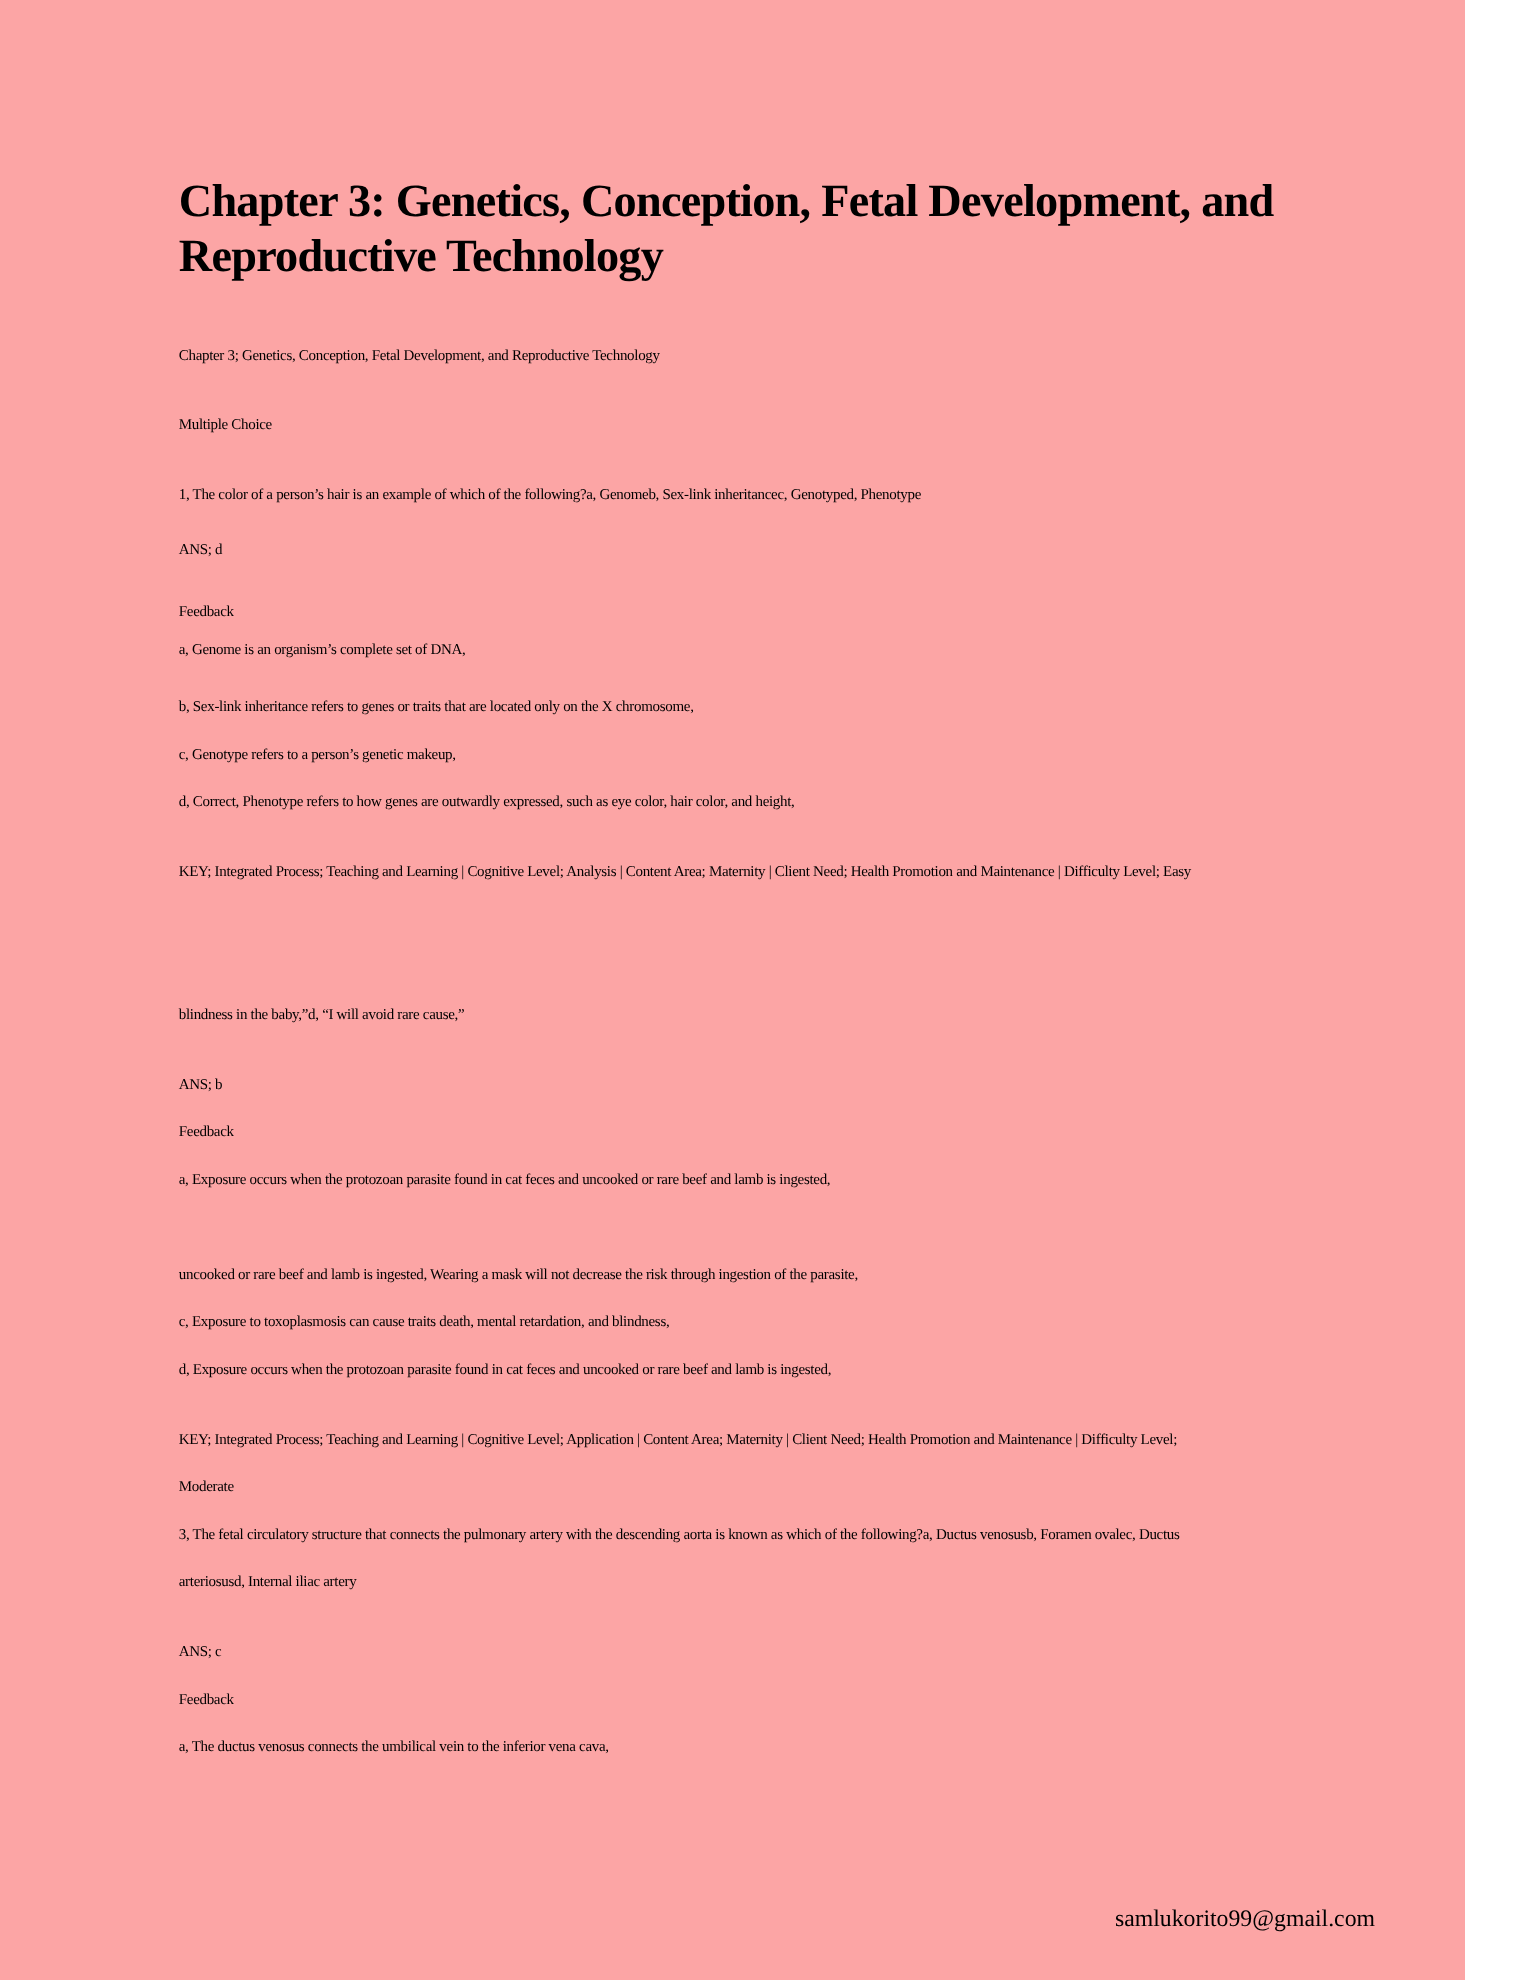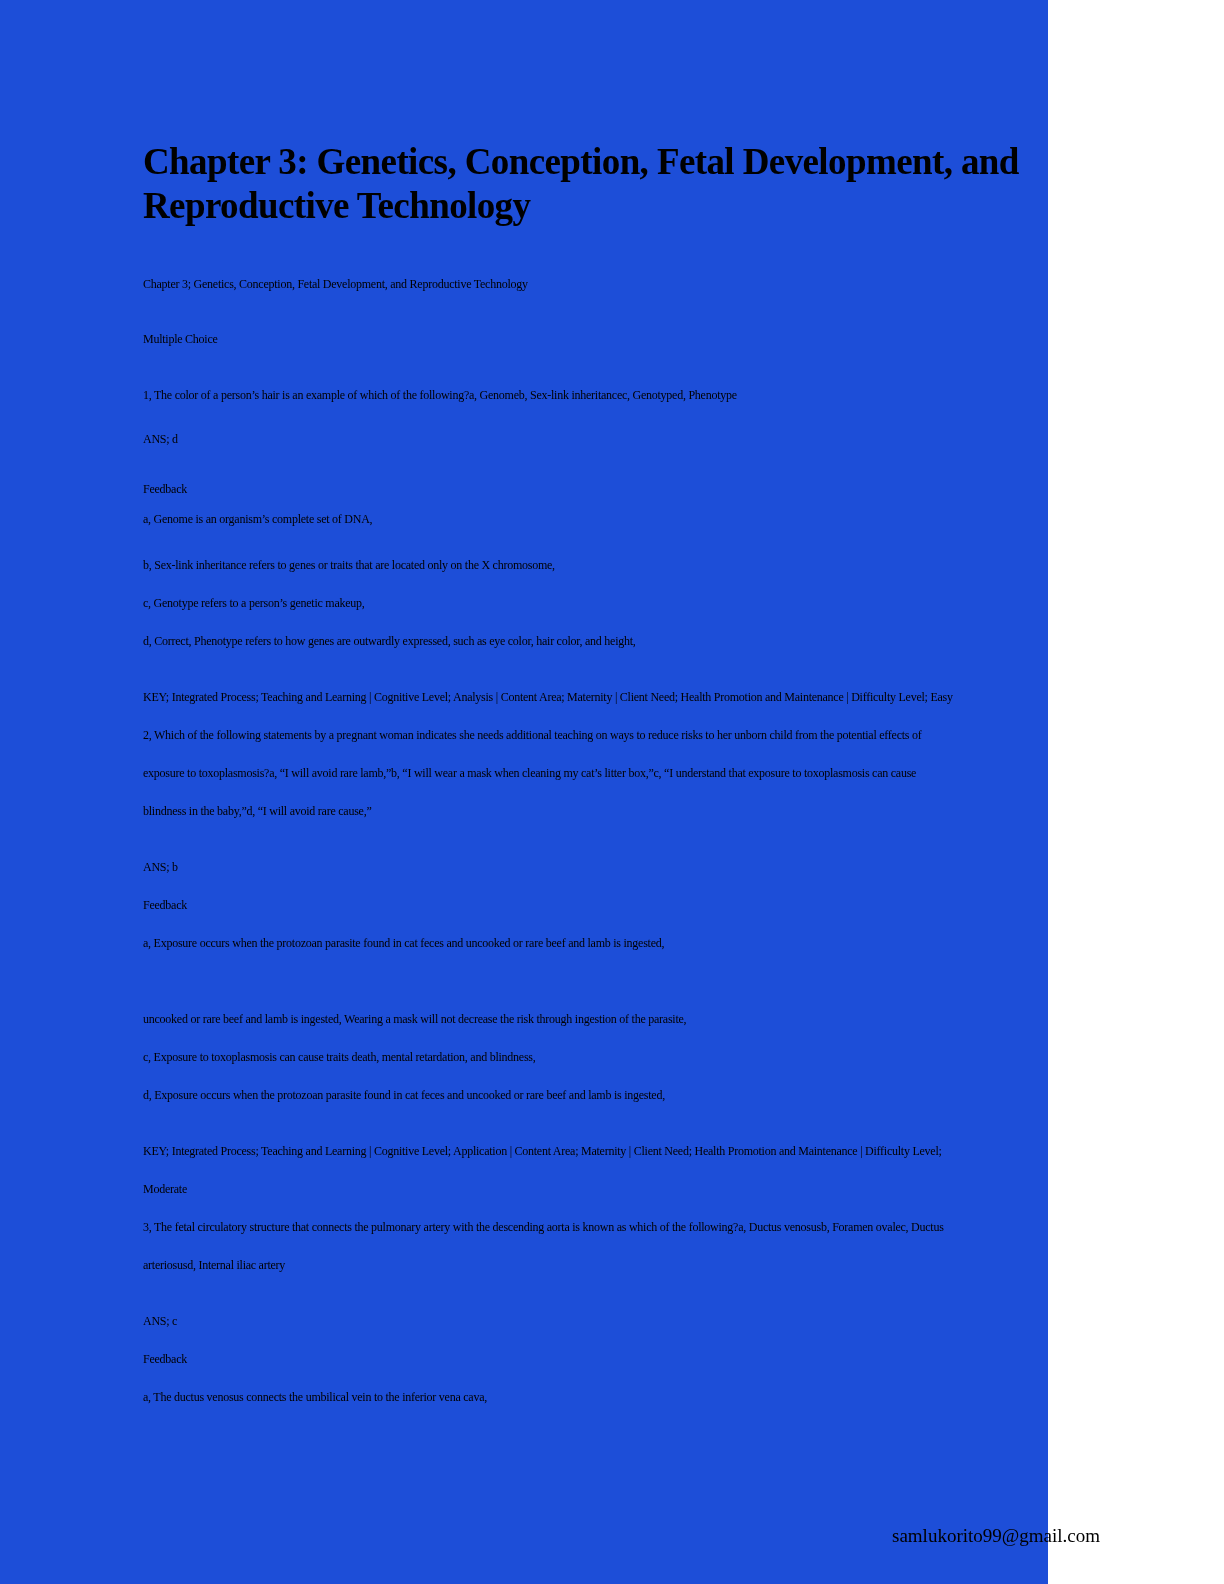--- a/index.html
+++ b/index.html
@@ -11,23 +11,23 @@
       width: 1224px;
       height: 1584px;
       position: relative;
       overflow: hidden;
       font-family: "Liberation Serif", "DejaVu Serif", serif;
       color: #000000;
     }
     .page {
       position: absolute;
       left: 0; top: 0;
-      width: 1048px;
+      width: 1172px;
       height: 1584px;
-      background: #1d4ed8;
+      background: #fca5a5;
     }
     .title {
       position: absolute;
       left: 143px;
       top: 140px;
       width: 940px;
       margin: 0;
       font-family: "Liberation Serif", "DejaVu Serif", serif;
       font-weight: bold;
       font-size: 37px;
@@ -70,22 +70,20 @@
 
   <p class="line" style="top:388px">1, The color of a person’s hair is an example of which of the following?a, Genomeb, Sex-link inheritancec, Genotyped, Phenotype</p>
   <p class="line" style="top:432px">ANS; d</p>
   <p class="line" style="top:482px">Feedback</p>
   <p class="line" style="top:512px">a, Genome is an organism’s complete set of DNA,</p>
   <p class="line" style="top:558px">b, Sex-link inheritance refers to genes or traits that are located only on the X chromosome,</p>
   <p class="line" style="top:596px">c, Genotype refers to a person’s genetic makeup,</p>
   <p class="line" style="top:634px">d, Correct, Phenotype refers to how genes are outwardly expressed, such as eye color, hair color, and height,</p>
   <p class="line" style="top:690px">KEY; Integrated Process; Teaching and Learning | Cognitive Level; Analysis | Content Area; Maternity | Client Need; Health Promotion and Maintenance | Difficulty Level; Easy</p>
 
-  <p class="line" style="top:728px">2, Which of the following statements by a pregnant woman indicates she needs additional teaching on ways to reduce risks to her unborn child from the potential effects of</p>
-  <p class="line" style="top:766px">exposure to toxoplasmosis?a, “I will avoid rare lamb,”b, “I will wear a mask when cleaning my cat’s litter box,”c, “I understand that exposure to toxoplasmosis can cause</p>
   <p class="line" style="top:804px">blindness in the baby,”d, “I will avoid rare cause,”</p>
   <p class="line" style="top:860px">ANS; b</p>
   <p class="line" style="top:898px">Feedback</p>
   <p class="line" style="top:936px">a, Exposure occurs when the protozoan parasite found in cat feces and uncooked or rare beef and lamb is ingested,</p>
   <p class="line" style="top:1012px">uncooked or rare beef and lamb is ingested, Wearing a mask will not decrease the risk through ingestion of the parasite,</p>
   <p class="line" style="top:1050px">c, Exposure to toxoplasmosis can cause traits death, mental retardation, and blindness,</p>
   <p class="line" style="top:1088px">d, Exposure occurs when the protozoan parasite found in cat feces and uncooked or rare beef and lamb is ingested,</p>
   <p class="line" style="top:1144px">KEY; Integrated Process; Teaching and Learning | Cognitive Level; Application | Content Area; Maternity | Client Need; Health Promotion and Maintenance | Difficulty Level;</p>
   <p class="line" style="top:1182px">Moderate</p>
 

